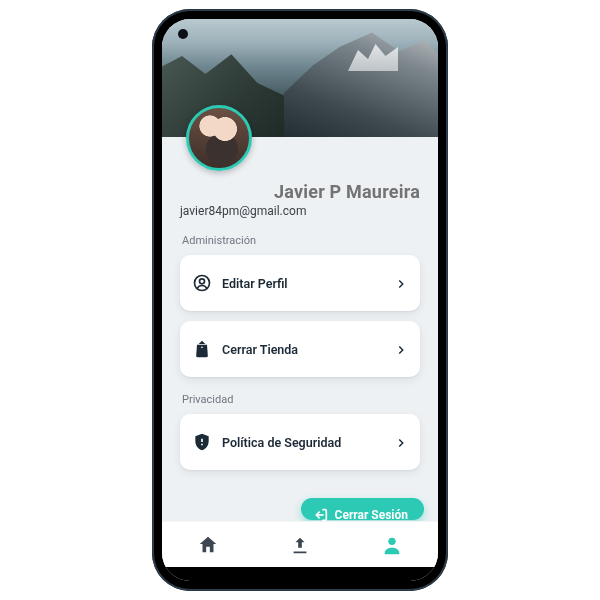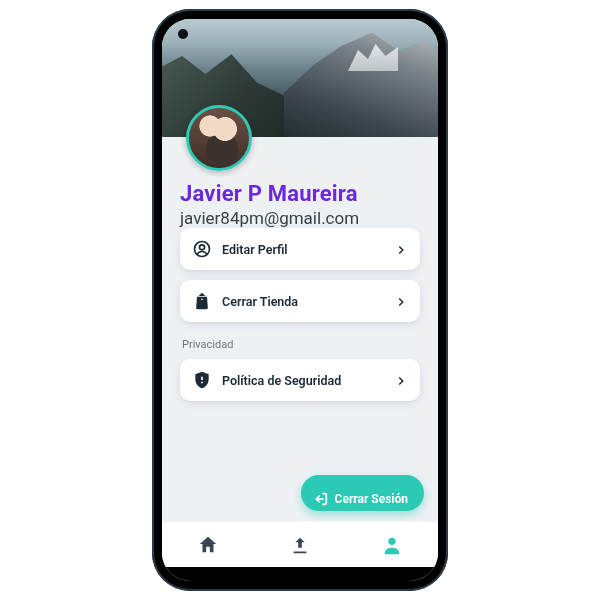--- a/index.html
+++ b/index.html
@@ -29,38 +29,38 @@
     border-radius: 50%; border: 3px solid #2ccab5;
     background: radial-gradient(circle at 35% 30%, #f3d8c6 0 18%, transparent 19%),
                 radial-gradient(circle at 60% 35%, #f3d8c6 0 22%, transparent 23%),
                 radial-gradient(circle at 55% 68%, #3b3230 0 30%, transparent 31%),
                 linear-gradient(180deg,#6b5043 0%, #3d2e28 100%);
     box-shadow: 0 2px 6px rgba(0,0,0,.25);
     z-index: 5;
   }
 
   .content { flex: 1; padding: 44px 18px 0 18px; overflow: hidden; position: relative; }
-  .name { font-size: 22px; font-weight: 700; color: #6d28d9; letter-spacing: .2px; }
-  .email { font-size: 17px; color: #3a4046; margin-top: 2px; }
+  .name { font-size: 18px; font-weight: 700; color: #737373; letter-spacing: .2px; text-align: right; }
+  .email { font-size: 12px; color: #3a4046; margin-top: 2px; }
   .sect { font-size: 11px; color: #6f7780; margin: 16px 2px 8px; }
 
   .card {
-    background: #fff; border-radius: 10px; height: 42px;
+    background: #fff; border-radius: 10px; height: 56px;
     display: flex; align-items: center; padding: 0 12px;
     box-shadow: 0 3px 8px rgba(20,30,40,.08), 0 1px 2px rgba(20,30,40,.06);
     margin-bottom: 10px; cursor: pointer;
   }
   .card .ic { width: 20px; height: 20px; color: #1b2a36; flex-shrink: 0; }
   .card .lbl { font-size: 12.5px; font-weight: 600; color: #1b2a36; margin-left: 10px; flex: 1; }
   .card .chev { width: 14px; height: 14px; color: #1b2a36; }
 
   .logout {
-    position: absolute; right: 14px; bottom: 10px;
+    position: absolute; right: 14px; bottom: 1px;
     background: #2ccab5; color: #fff; border-radius: 22px;
-    height: 36px; padding: 12px 16px 0 12px; display: flex; align-items: center;
+    height: 22px; padding: 12px 16px 0 12px; display: flex; align-items: center;
     font-size: 12px; font-weight: 700; box-shadow: 0 4px 10px rgba(44,202,181,.45);
     cursor: pointer;
   }
   .logout svg { width: 16px; height: 16px; margin-right: 6px; }
 
   .navbar {
     height: 46px; background: #fff; display: flex; align-items: center;
     justify-content: space-around; border-top: 1px solid rgba(0,0,0,.04);
   }
   .navbtn { width: 40px; height: 40px; display: flex; align-items: center; justify-content: center; color: #3c4650; cursor: pointer; }
@@ -81,20 +81,21 @@
       <div class="mtn right"></div>
       <div class="snow"></div>
     </div>
 
     <div class="avatar"></div>
 
     <div class="content">
       <div class="name">Javier P Maureira</div>
       <div class="email">javier84pm@gmail.com</div>
 
+      <div class="sect">Administración</div>
 
       <div class="card">
         <span class="ic">
           <svg viewBox="0 0 24 24" fill="none" stroke="currentColor" stroke-width="2">
               <circle cx="12" cy="12" r="9"></circle>
               <circle cx="12" cy="10" r="3"></circle>
               <path d="M6.2 18.5c1.2-2.2 3.5-3.5 5.8-3.5s4.6 1.3 5.8 3.5"></path>
             </svg>
         </span>
         <span class="lbl">Editar Perfil</span>

